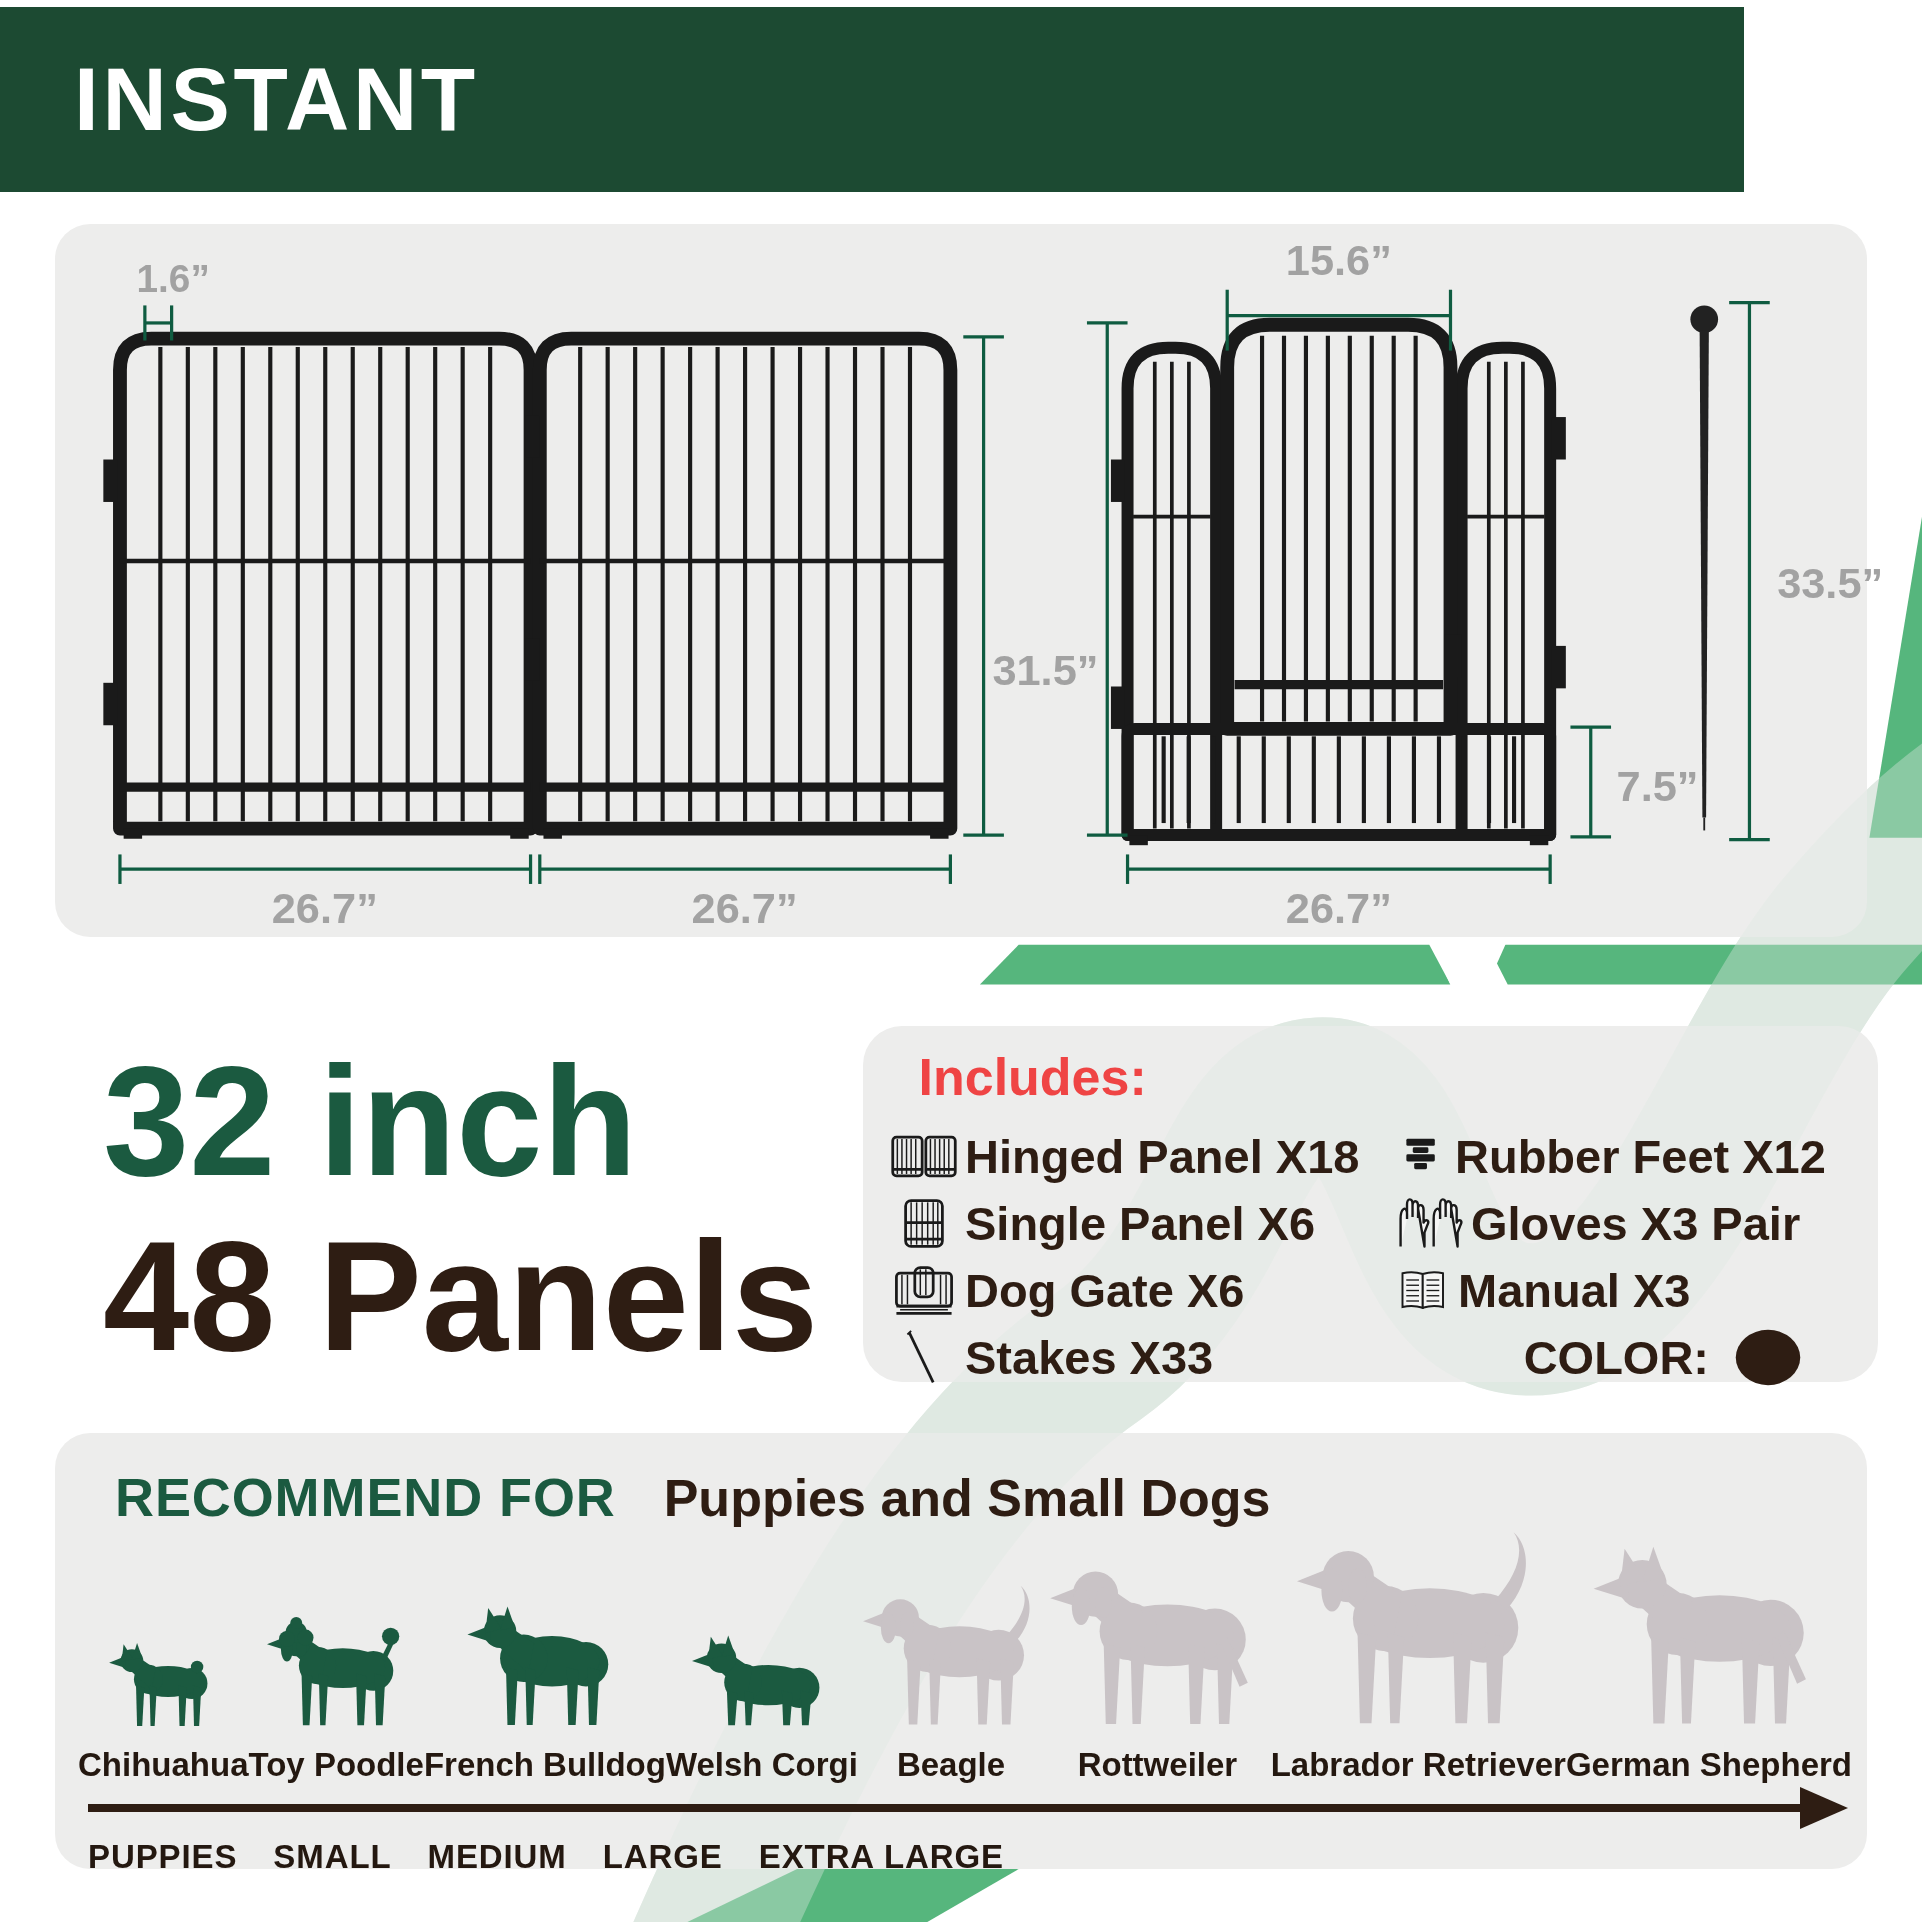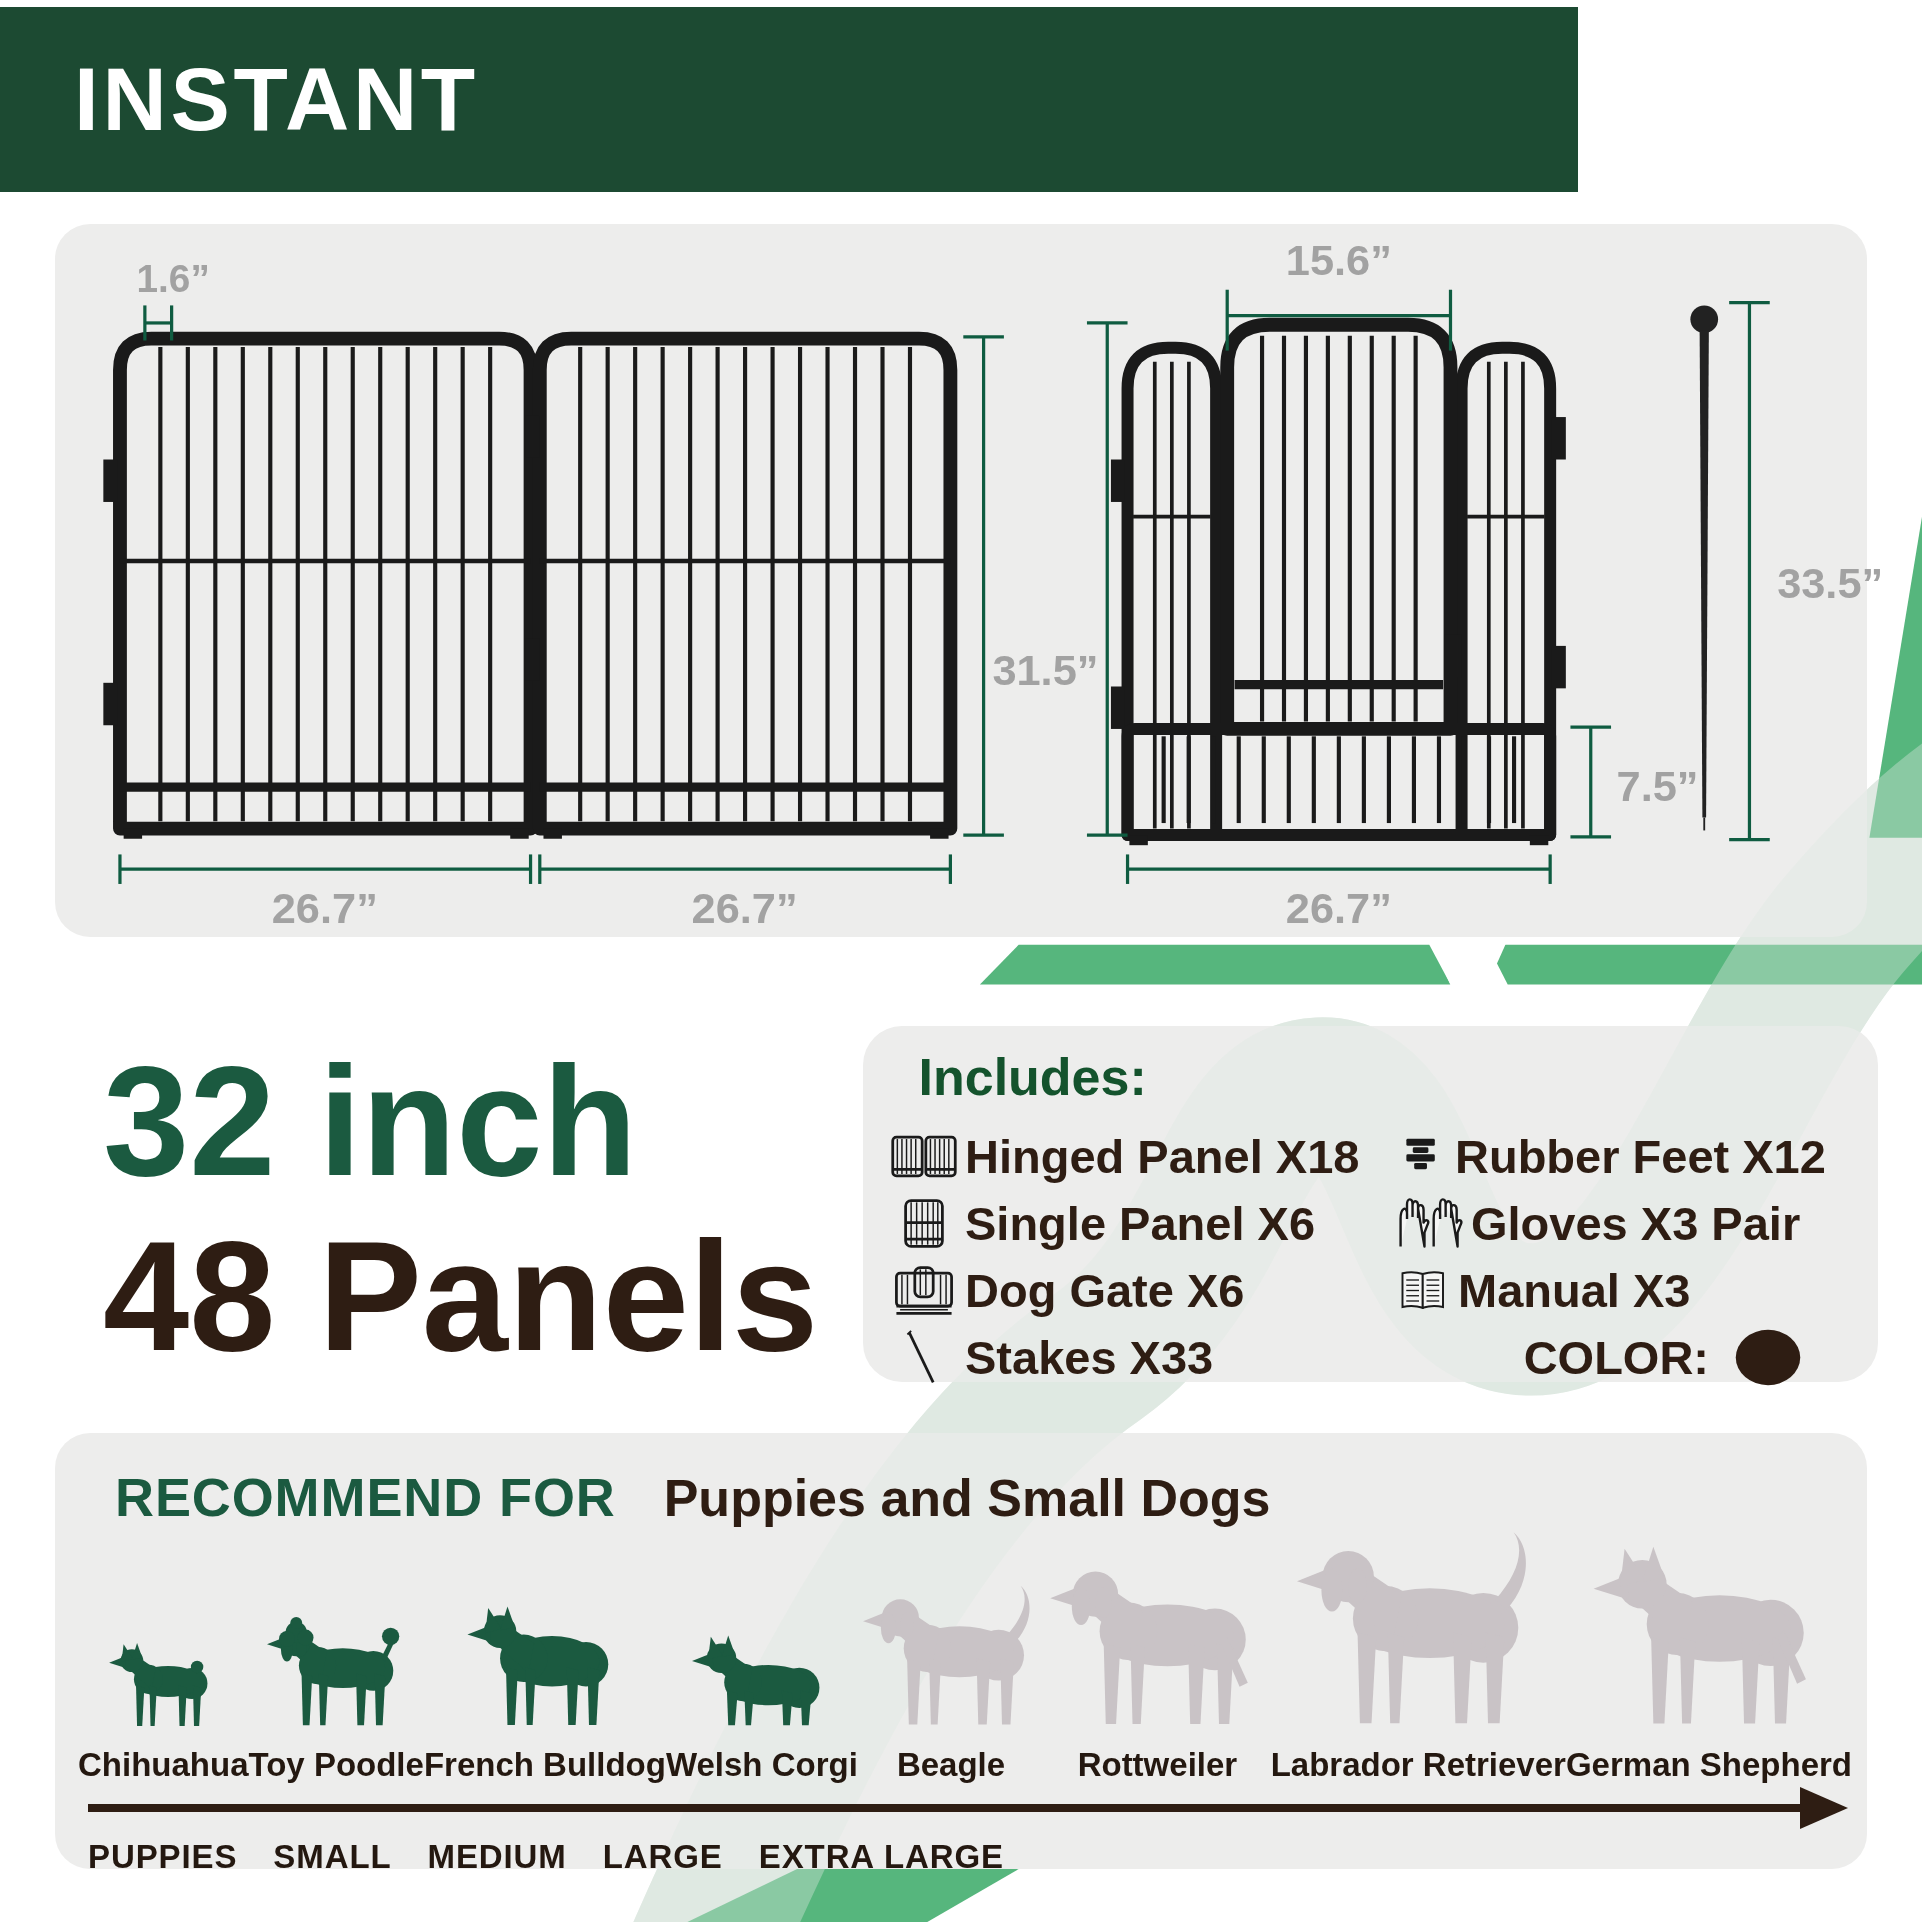--- a/index.html
+++ b/index.html
@@ -8,21 +8,21 @@
     --dim:#0F5C41; --panel:#EDEDEC; --ink:#1A1A1A; --dog-muted:#C9C3C6;
   }
   *{margin:0;padding:0;box-sizing:border-box;}
   html,body{background:#fff;}
   body{font-family:"Liberation Sans", sans-serif; width:1922px;height:1922px;overflow:hidden;}
   #page{position:relative;width:1922px;height:1922px;background:#fff;overflow:hidden;}
 
   .abs{position:absolute;}
 
   
-  #header{left:0;top:7.4px;width:1578px;height:185px;background:var(--green-dark);z-index:10;}
+  #header{left:0;top:7.4px;width:1744px;height:185px;background:var(--green-dark);z-index:10;}
   #header h1{color:#fff;font-size:89px;font-weight:800;letter-spacing:3.7px;line-height:185px;padding-left:74px;}
 
   
   #decor-under{left:0;top:0;width:1922px;height:1922px;z-index:1;pointer-events:none;}
   #decor-over{left:0;top:0;width:1922px;height:1922px;z-index:5;pointer-events:none;opacity:.38;}
 
   
   .gray-panel{background:var(--panel);z-index:3;}
   #diagram-panel{left:55px;top:224px;width:1812px;height:713px;border-radius:35px;}
   #includes-panel{left:863px;top:1026px;width:1015px;height:356px;border-radius:39px;}
@@ -33,21 +33,21 @@
   .dim-label{fill:var(--gray-label);font-weight:700;font-size:47px;}
   .dim-label.small{font-size:42px;}
 
   
   #headline{left:103px;top:1034px;z-index:7;line-height:1.13;}
   #headline .l1{font-size:155px;font-weight:800;color:var(--green-accent);}
   #headline .l2{font-size:155px;font-weight:800;color:var(--brown);}
 
   
   #includes-content{left:889px;top:1041px;width:969px;z-index:7;color:var(--brown);}
-  #includes-title{font-size:52px;font-weight:800;color:#14532d;margin:5.5px 0 16.6px 29.5px;}
+  #includes-title{font-size:52px;font-weight:800;color:#ef4444;margin:5.5px 0 16.6px 29.5px;}
   .inc-cols{display:flex;}
   .inc-col{display:flex;flex-direction:column;}
   .inc-col.left{width:506px;}
   .inc-col.right{flex:1;}
   .inc-row{display:flex;align-items:center;gap:6px;height:67px;}
   .inc-row .txt{font-size:47px;font-weight:800;white-space:nowrap;}
   .inc-icon{width:70px;height:57px;flex:0 0 auto;}
   .inc-row.color-row{justify-content:flex-end;padding-right:55px;gap:24px;}
 
   

